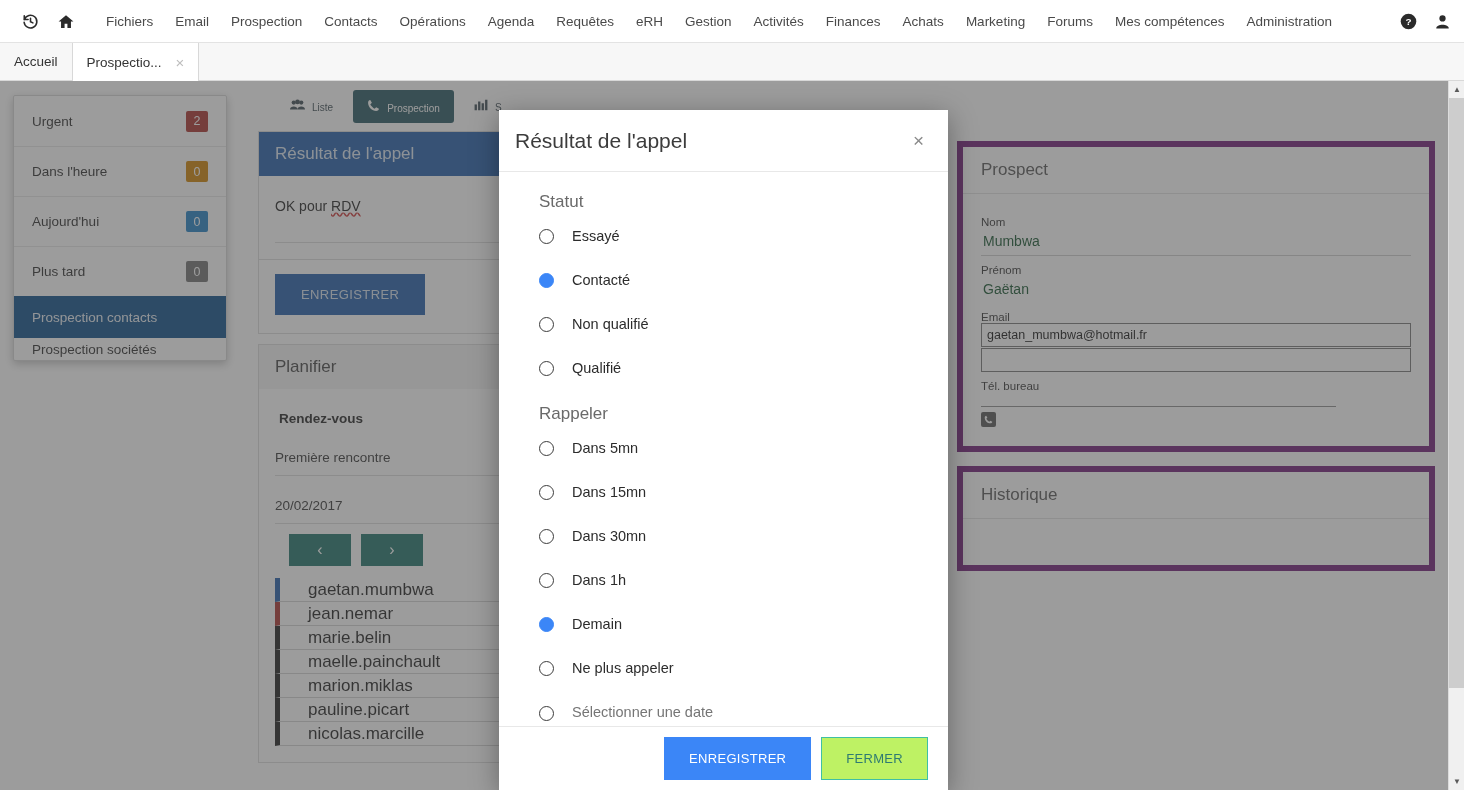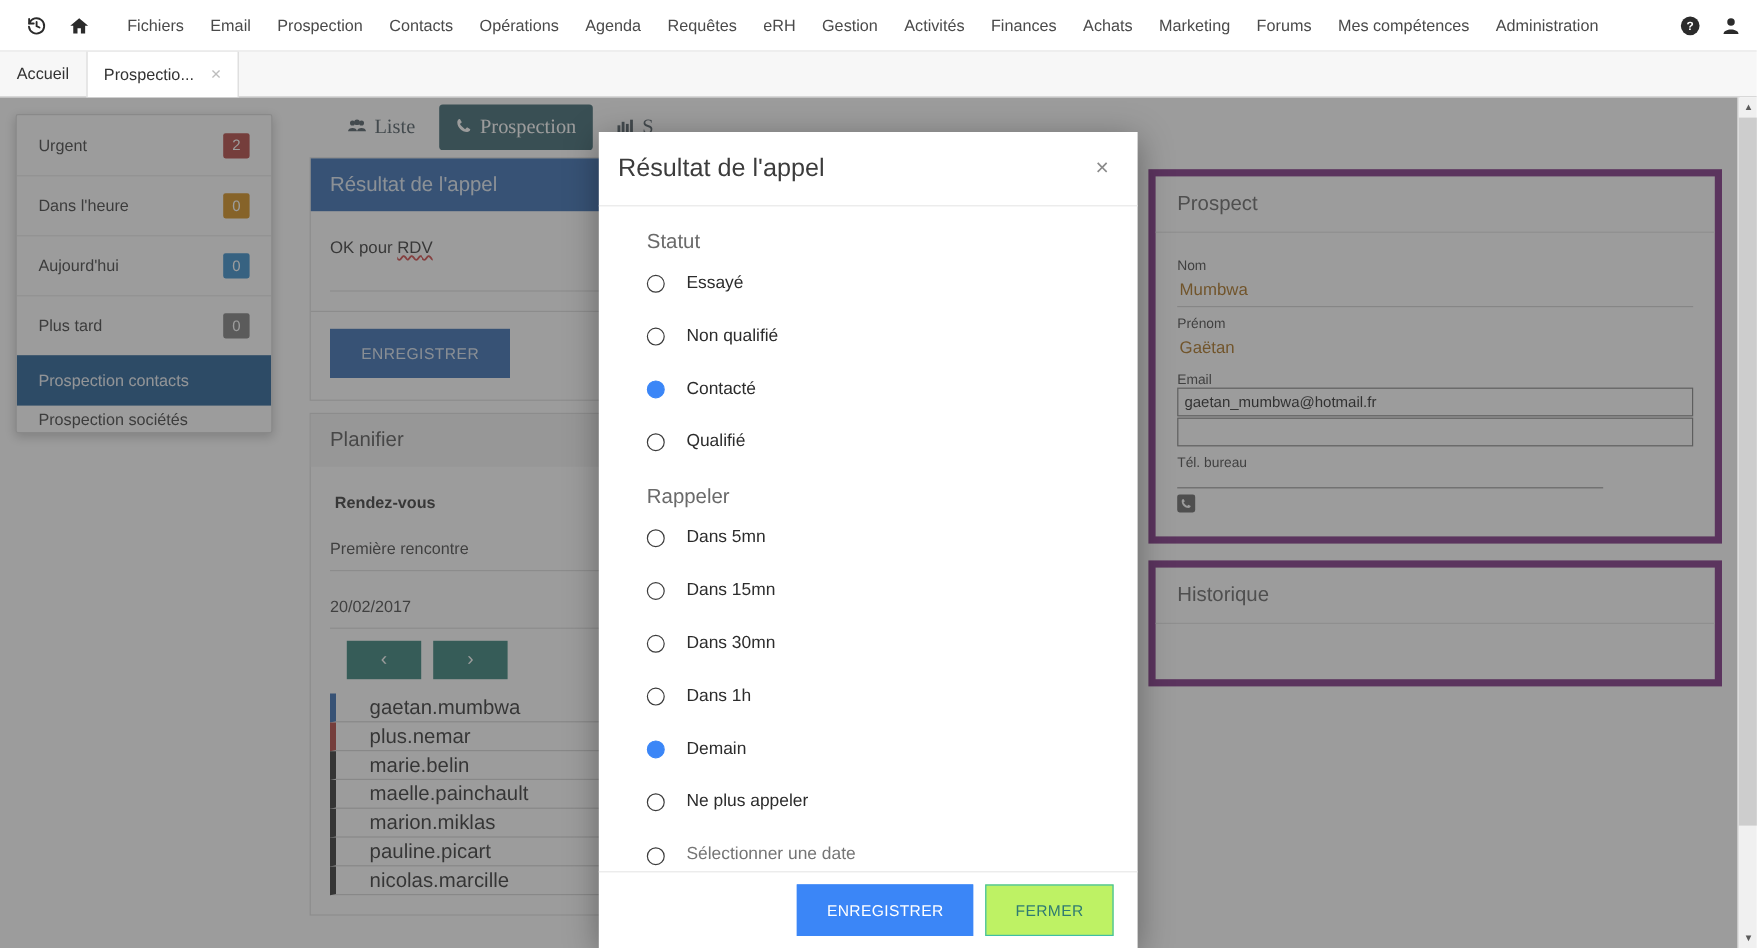--- a/index.html
+++ b/index.html
@@ -65,22 +65,22 @@
     justify-content: center; padding: 0 6px;
   }
   .badge.red { background: #a92f2a; }
   .badge.orange { background: #cf8100; }
   .badge.blue { background: #1f7fc4; }
   .badge.grey { background: #6f6f6f; }
 
   
   .center-col { position: absolute; left: 258px; top: 0px; width: 480px; }
   .ctabs { display: flex; align-items: center; gap: 6px; height: 50px; padding-left: 18px; }
-  .ctab { font-size: 17px; color: #3b4a52; padding: 9px 14px; border-radius: 3px;
-    display: flex; align-items: center; gap: 7px; cursor: pointer; font-family: Liberation Serif, serif; }
+  .ctab { font-size: 10px; color: #3b4a52; padding: 9px 14px; border-radius: 3px;
+    display: flex; align-items: flex-end; gap: 7px; cursor: pointer; }
   .ctab.active { background: #25555f; color: #fff; }
   .panel { background: #fff; border: 1px solid #dcdcdc; margin-bottom: 10px; }
   .panel-head { background: #1f5ba8; color: #dbe6f2; font-size: 17px;
     padding: 12px 16px; }
   .panel-head.plain { background: #f4f4f4; color: #444; }
   .panel-body { padding: 16px; }
   .note-text { font-size: 14px; color: #222; padding: 6px 0 28px 0; }
   .spell { text-decoration: underline wavy #cc3333; text-decoration-skip-ink: none; }
   .hr { border-top: 1px solid #dcdcdc; }
   .btn-save-bg { background: #1f5ba8; color: #d6e1ee; font-size: 13px;
@@ -96,21 +96,21 @@
     padding-left: 28px; cursor: pointer; }
   .contact-wrap { position: relative; }
 
   
   .right-col { position: absolute; left: 957px; top: 60px; width: 478px; }
   .rpanel { background: #fff; border: 6px solid #701a75; margin-bottom: 14px; }
   .rpanel-head { font-size: 17px; color: #555; padding: 13px 18px;
     border-bottom: 1px solid #e2e2e2; }
   .rpanel-body { padding: 14px 18px 18px 18px; }
   .r-label { font-size: 11.5px; color: #333; margin-top: 8px; }
-  .r-value { font-size: 14px; color: #a16207; padding: 5px 0 6px 2px;
+  .r-value { font-size: 14px; color: #14532d; padding: 5px 0 6px 2px;
     border-bottom: 1px solid #cfcfcf; margin-bottom: 4px; }
   .r-input { width: 100%; height: 24px; border: 1px solid #777; background: transparent;
     font-size: 12.5px; color: #111; padding: 2px 5px;
     font-family: "Liberation Sans", sans-serif; }
   .r-input.empty { margin-top: 1px; }
   .r-line { border-bottom: 1px solid #8d8d8d; height: 1px; margin: 14px 0 0 0; width: 355px; }
   .phone-chip { width: 15px; height: 15px; background: #555; color: #fff;
     display: inline-flex; align-items: center; justify-content: center;
     font-size: 10px; border-radius: 2px; margin-top: 5px; cursor: pointer;}
 
@@ -304,21 +304,21 @@
           <div class="field-line" style="padding-top:22px">20/02/2017</div>
           <div class="navbtns">
             <div class="navbtn">‹</div>
             <div class="navbtn">›</div>
           </div>
           <div class="contact-list contact-wrap">
             <div class="contact-row" style="border-left:5px solid #1f5ba8">
               <span>gaetan.mumbwa</span>
               </div>
             <div class="contact-row" style="border-left:5px solid #a92f2a">
-              <span>plus.nemar</span>
+              <span>jean.nemar</span>
               </div>
             <div class="contact-row" style="border-left:5px solid #1c1c1c">
               <span>marie.belin</span>
               </div>
             <div class="contact-row" style="border-left:5px solid #1c1c1c">
               <span>maelle.painchault</span>
               </div>
             <div class="contact-row" style="border-left:5px solid #1c1c1c">
               <span>marion.miklas</span>
               </div>
@@ -368,26 +368,26 @@
       <span class="modal-x">×</span>
     </div>
     <div class="modal-body">
       <div class="grp-title">Statut</div>
 
       <div class="radio-row">
         <span class="radio"></span>
         <span class="radio-label">Essayé</span>
       </div>
       <div class="radio-row">
-        <span class="radio"></span>
-        <span class="radio-label">Non qualifié</span>
-      </div>
-      <div class="radio-row">
         <span class="radio on"></span>
         <span class="radio-label">Contacté</span>
+      </div>
+      <div class="radio-row">
+        <span class="radio"></span>
+        <span class="radio-label">Non qualifié</span>
       </div>
       <div class="radio-row">
         <span class="radio"></span>
         <span class="radio-label">Qualifié</span>
       </div>
 
       <div class="grp-title second">Rappeler</div>
 
       <div class="radio-row">
         <span class="radio"></span>

